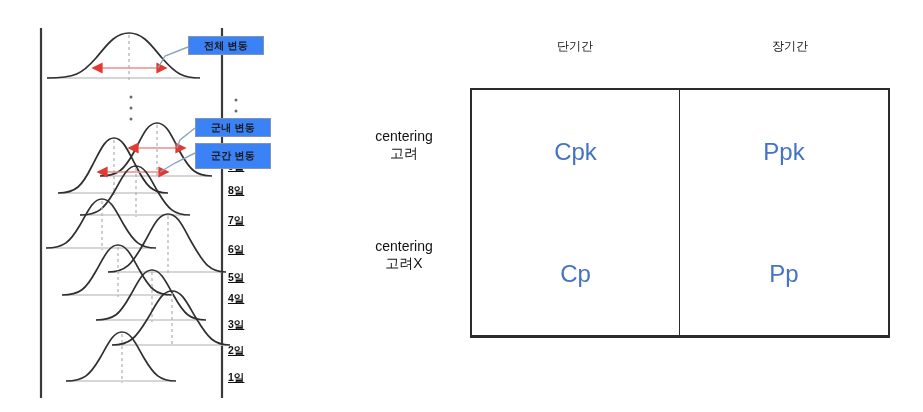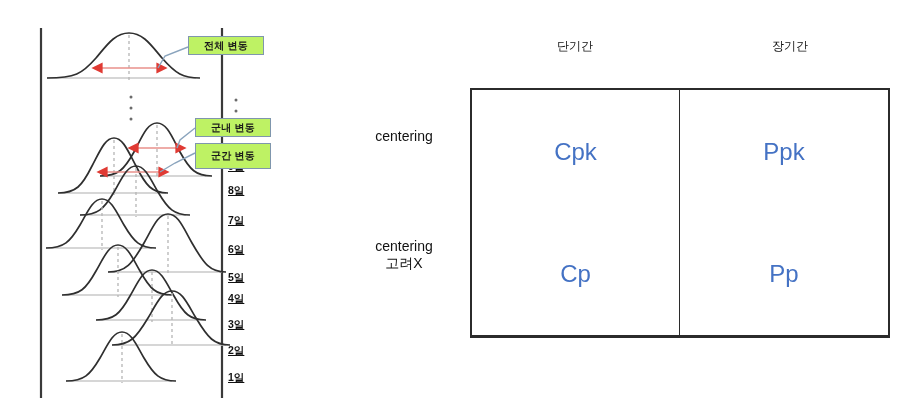--- a/index.html
+++ b/index.html
@@ -12,21 +12,21 @@
   }
   .root{position:absolute;left:0;top:0;width:923px;height:412px;}
 
   
   #diagram{position:absolute;left:0;top:0;width:330px;height:412px;}
   #diagram svg{position:absolute;left:0;top:0;}
 
   .callout{
     position:absolute;
     border:1px solid #7f96ad;
-    background:#bef264;
+    background:#3b82f6;
     color:#1a1a1a;
     font-size:10px;
     font-weight:bold;
     letter-spacing:0.2px;
     display:flex;align-items:center;justify-content:center;
     box-sizing:border-box;
     white-space:nowrap;
     z-index:5;
   }
   #callout-total{left:188px;top:36px;width:76px;height:19px;}
@@ -189,20 +189,21 @@
     <div class="daylabel" style="left:228px;top:371px;">1일</div>
   </div>
 
   <div id="tablearea">
 
     <div class="colhead" id="colhead-0">단기간</div>
     <div class="colhead" id="colhead-1">장기간</div>
 
     <div class="rowhead" id="rowhead-0">
       <div>centering</div>
+      <div>고려</div>
     </div>
     <div class="rowhead" id="rowhead-1">
       <div>centering</div>
       <div>고려X</div>
     </div>
 
     <div class="grid">
       <div class="cell lastrow">Cpk</div>
       <div class="cell lastcol lastrow">Ppk</div>
       <div class="cell">Cp</div>

